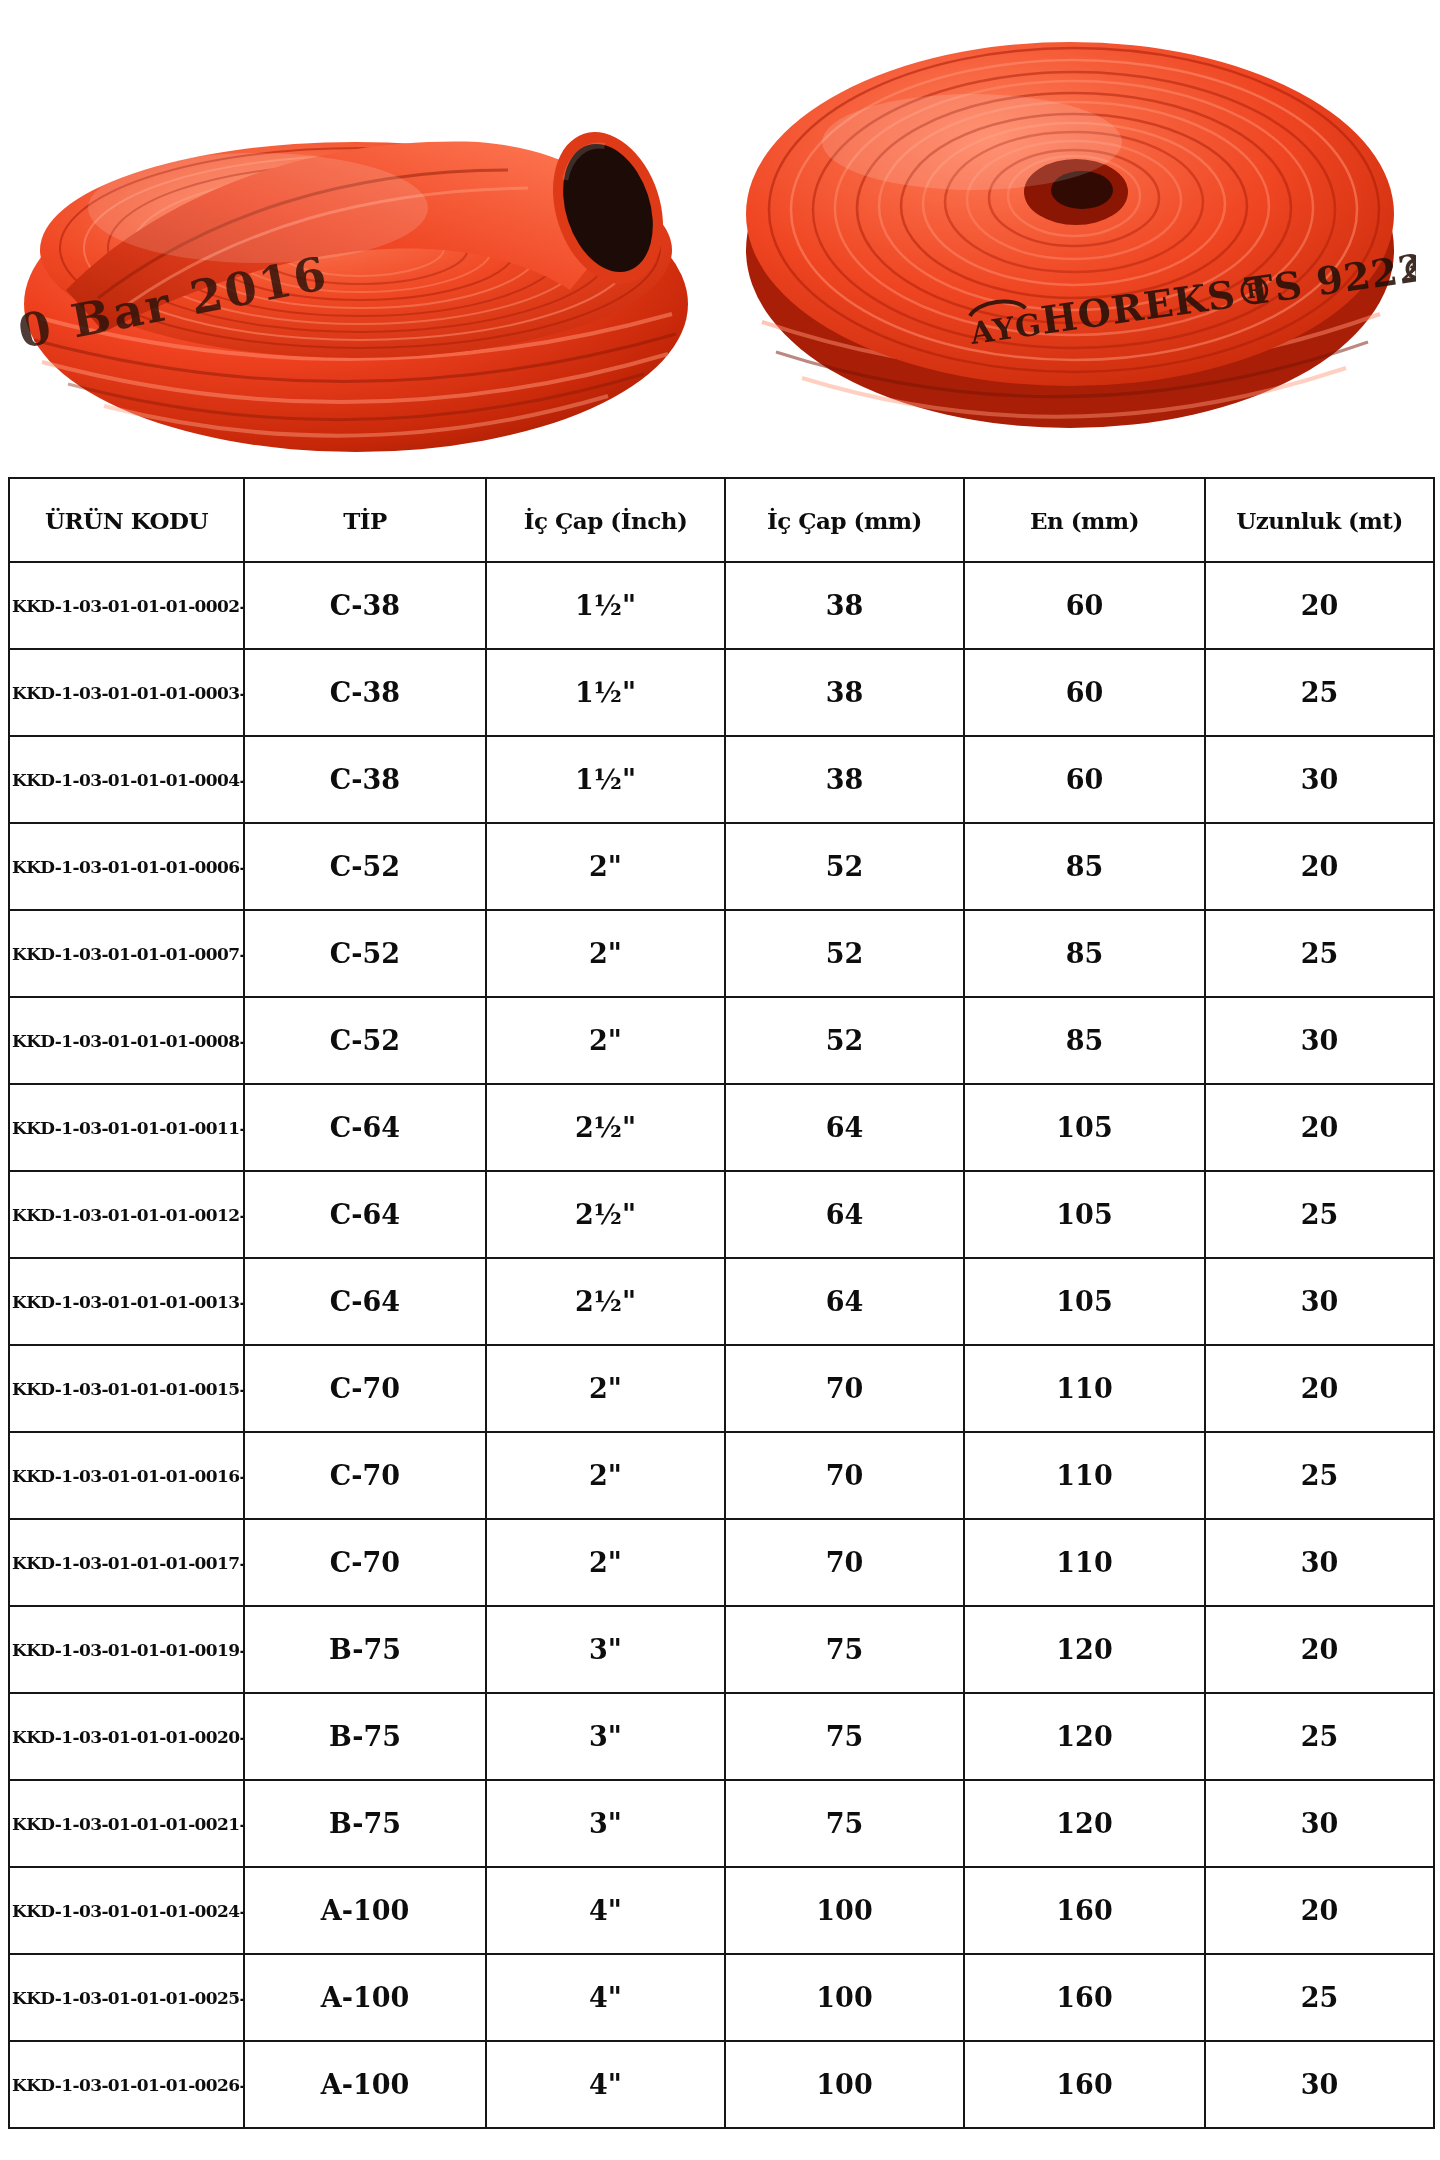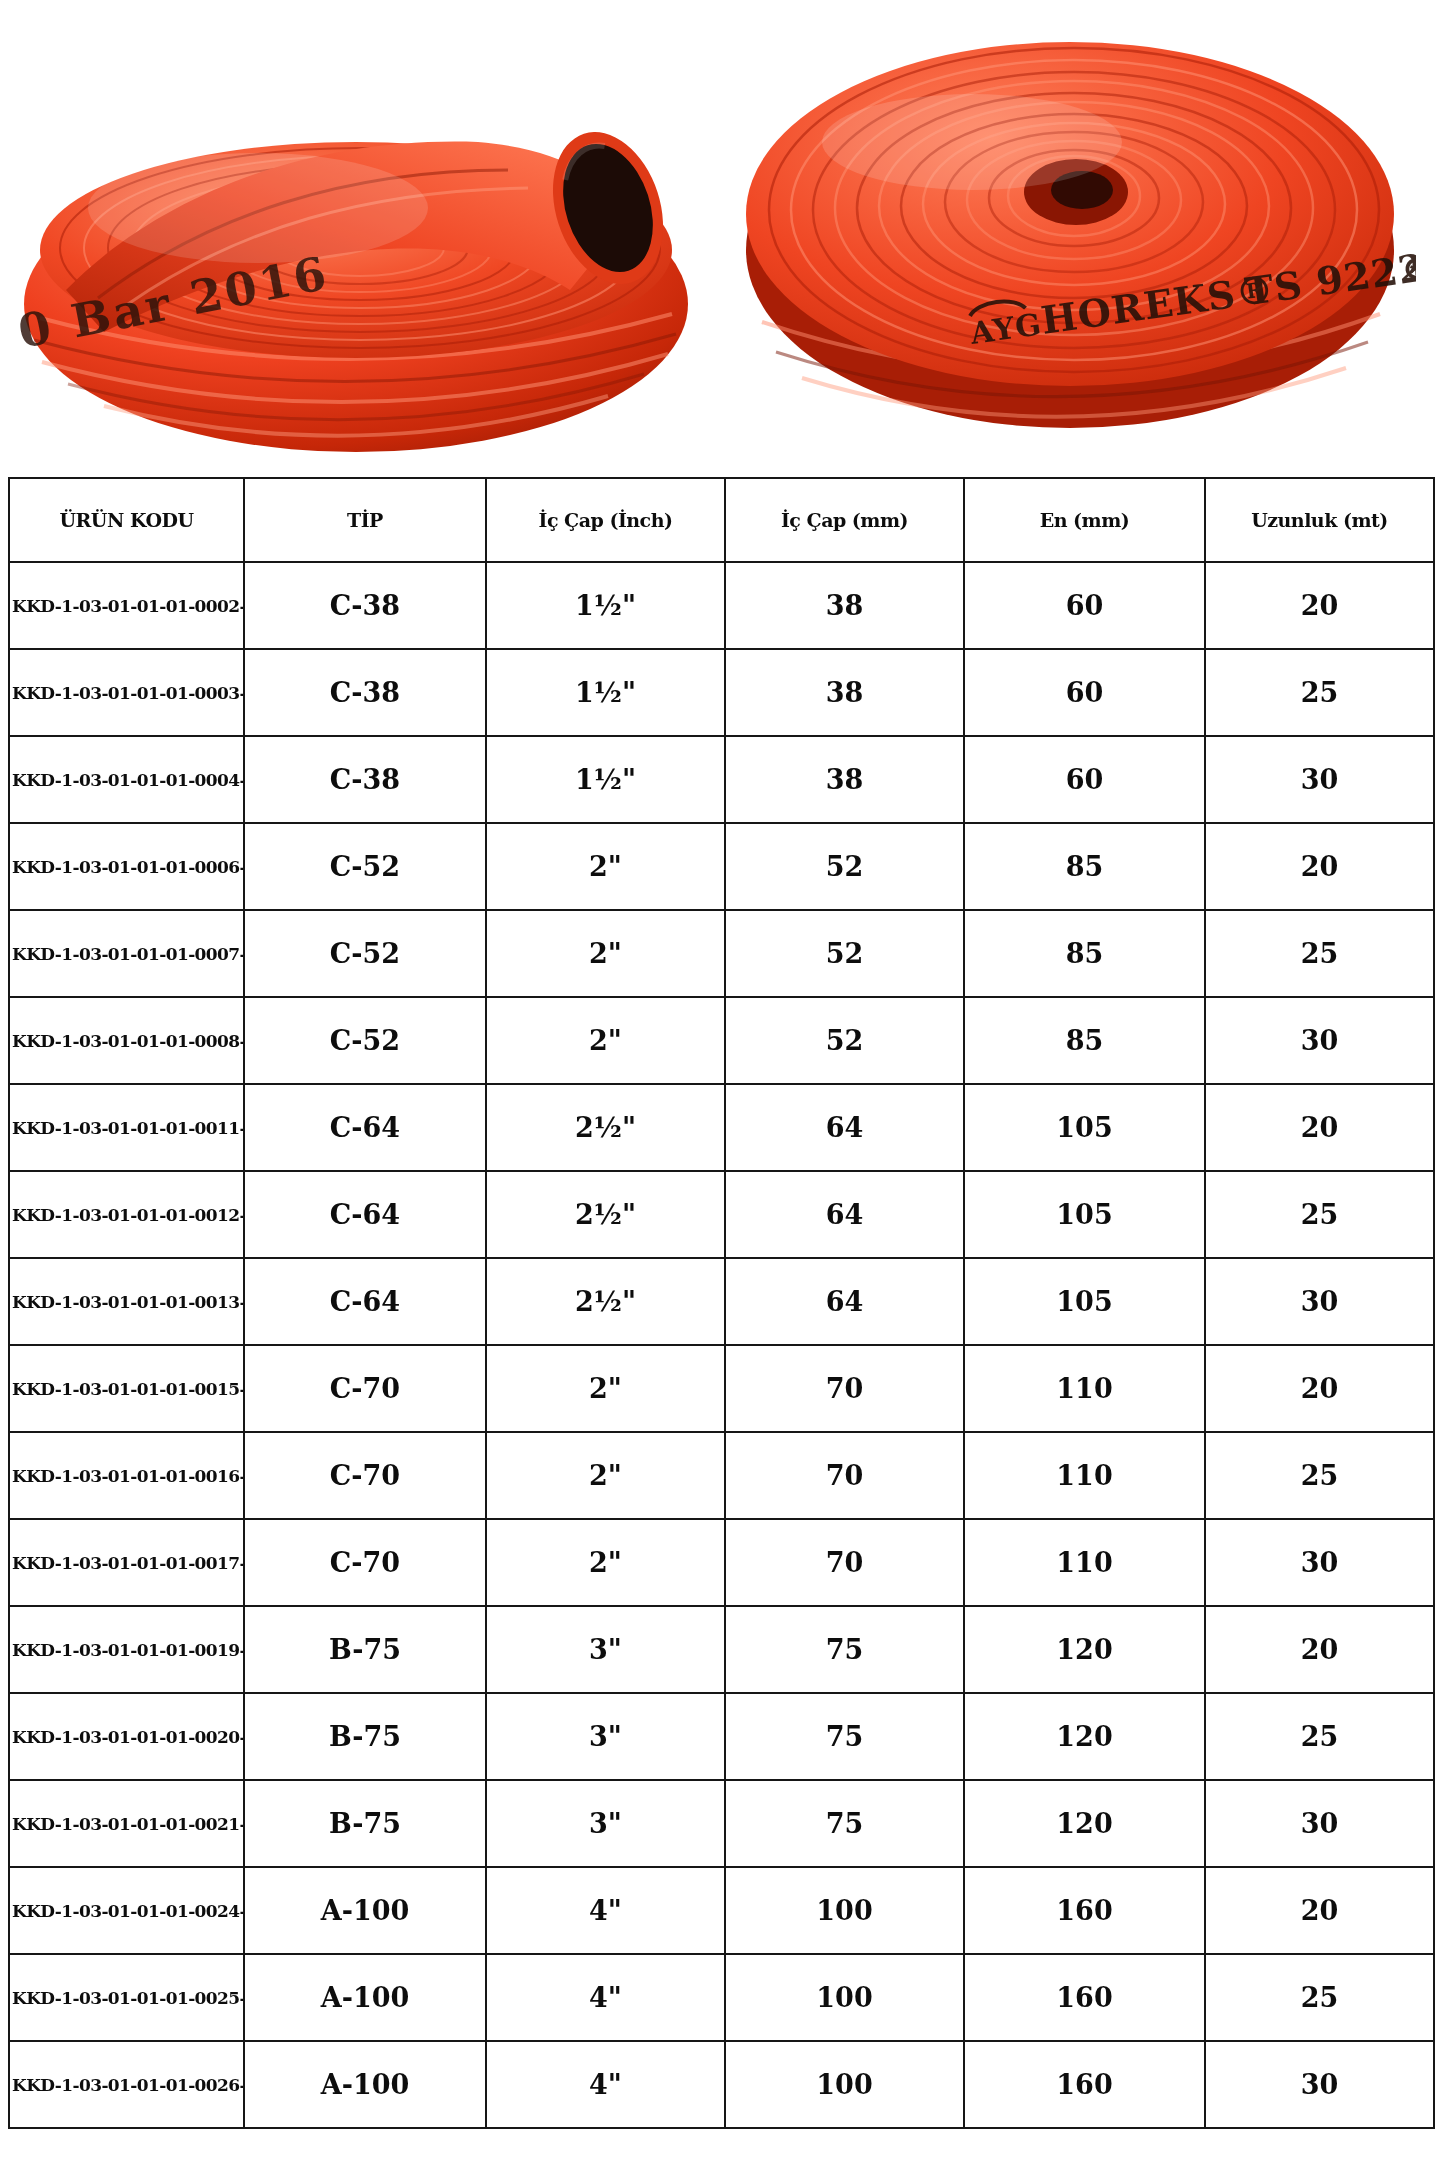--- a/index.html
+++ b/index.html
@@ -28,21 +28,21 @@
     vertical-align:middle;
     font-weight:bold;
     color:#0d0d0d;
     background:#ffffff;
     padding:0 2px;
     overflow:hidden;
     white-space:nowrap;
   }
   .spec-table th{
     height:82px;
-    font-size:19px;
+    font-size:23px;
     letter-spacing:-0.5px;
   }
   .spec-table td{
     height:85px;
     font-size:27px;
   }
   .spec-table td.col-code{
     font-size:17px;
     letter-spacing:-0.6px;
   }

